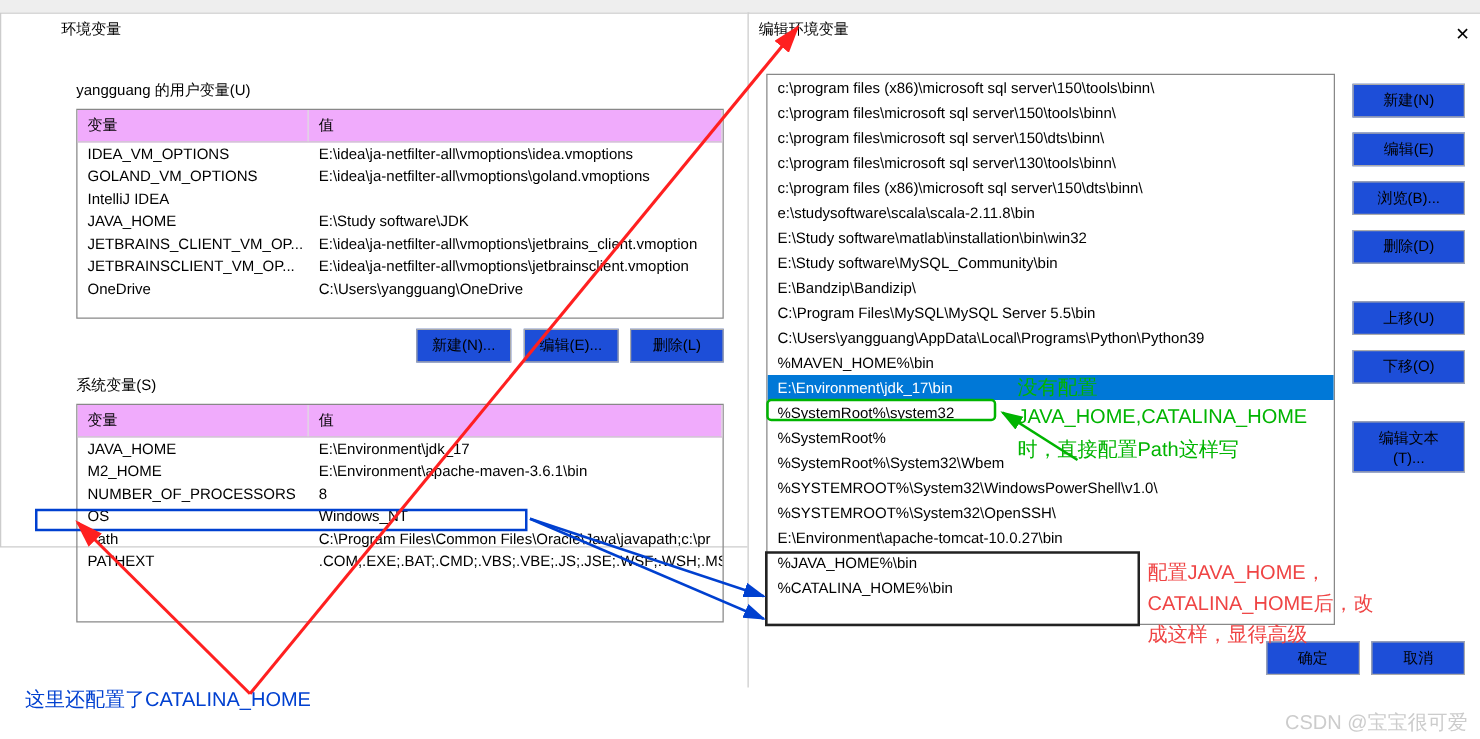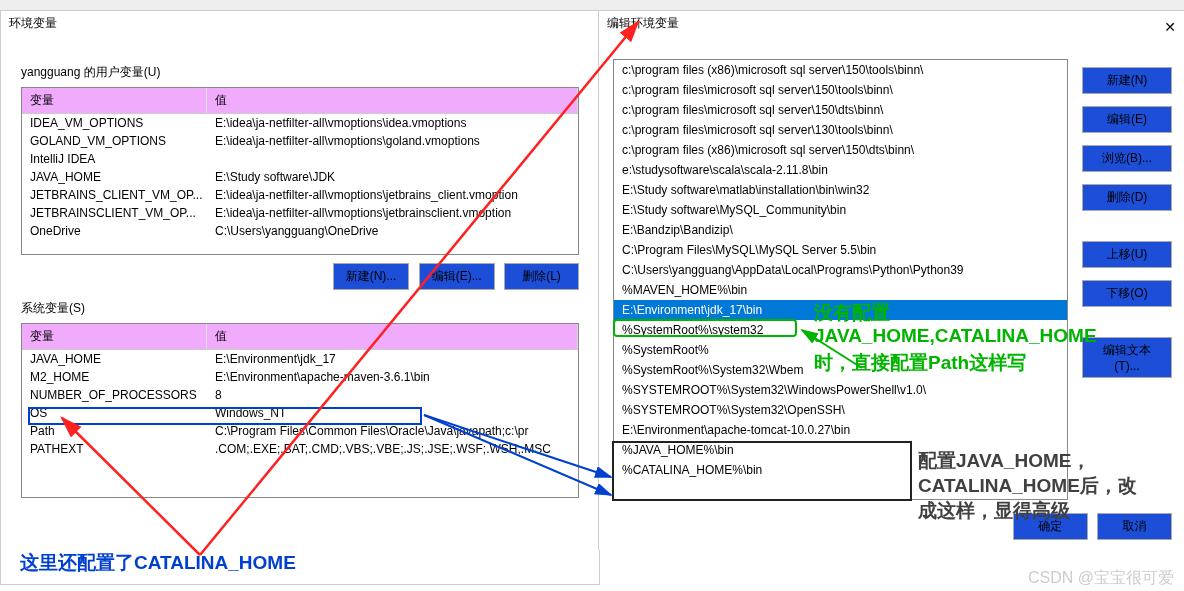--- a/index.html
+++ b/index.html
@@ -1,41 +1,41 @@
 <!DOCTYPE html>
 <html><head>
 <meta charset="utf-8">
 <style>
 * { box-sizing: border-box; margin: 0; padding: 0; font-family: "Microsoft YaHei", "Segoe UI", sans-serif; font-size: 12px; }
 body { background: #fff; width: 1184px; height: 591px; position: relative; overflow: hidden; }
 .window { position: absolute; background: #fff; border: 1px solid #ccc; }
-.main-win { left: 0; top: 10px; width: 600px; height: 575px; }
+.main-win { left: 0; top: 10px; width: 600px; height: 428px; padding-left: 40px; }
 .edit-win { left: 598px; top: 10px; right: 0; height: 540px; border-right: none; border-bottom: none; }
 .title-bar { padding: 4px 8px; font-size: 12px; }
 .close-x { position: absolute; right: 8px; top: 8px; font-size: 14px; }
 .section-label { margin: 10px 0 6px 20px; }
 .table-box { margin: 0 20px; border: 1px solid #888; height: 168px; overflow: hidden; }
 .thead { display: flex; border-bottom: 1px solid #ccc; background: #f0abfc; }
 .thead div { padding: 4px 8px; border-right: 1px solid #ddd; }
 .col1 { width: 185px; }
 .col2 { flex: 1; }
 .trow { display: flex; padding: 1px 0; }
 .trow div { padding: 1px 8px; white-space: nowrap; overflow: hidden; }
 .btn-row { text-align: right; margin: 8px 20px; }
 .btn { display: inline-block; min-width: 75px; padding: 4px 12px; border: 1px solid #aaa; background: #1d4ed8; margin-left: 6px; text-align: center; cursor: pointer; }
 .side-btns { position: absolute; right: 12px; top: 56px; width: 90px; }
 .side-btns .btn { display: block; width: 100%; margin: 0 0 12px 0; }
 .side-btns .gap { height: 18px; }
 .edit-list { position: absolute; left: 14px; top: 48px; right: 116px; bottom: 50px; border: 1px solid #888; overflow: hidden; }
 .edit-item { padding: 3px 8px; white-space: nowrap; }
 .edit-item.hl { background: #0078d7; color: #fff; }
 .edit-bottom { position: absolute; right: 12px; bottom: 10px; }
-.annot { position: absolute; font-size: 19px; font-weight: 700; pointer-events: none; }
+.annot { position: absolute; font-size: 16px; font-weight: 400; pointer-events: none; }
 .green { color: #00b400; }
-.red { color: #404040; }
+.red { color: #ef4444; }
 .blue { color: #0040d0; }
 svg.overlay { position: absolute; left: 0; top: 0; width: 1184px; height: 591px; pointer-events: none; }
 .box-blue { position: absolute; border: 2px solid #0040d0; pointer-events: none; }
 .box-green { position: absolute; border: 2px solid #00b400; border-radius: 4px; pointer-events: none; }
 .box-black { position: absolute; border: 2px solid #222; pointer-events: none; }
 .watermark { position: absolute; right: 10px; bottom: 2px; color: #ccc; font-size: 16px; }
 .tabstrip { position: absolute; left: 0; top: 0; right: 0; height: 10px; background: #eee; overflow: hidden; }
 </style>
 </head>
 <body>

